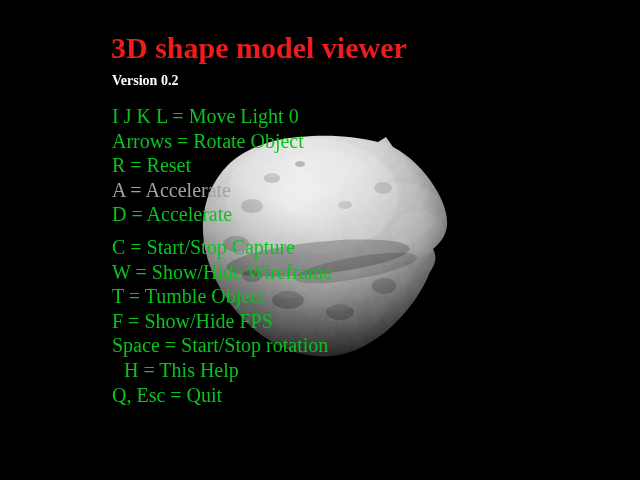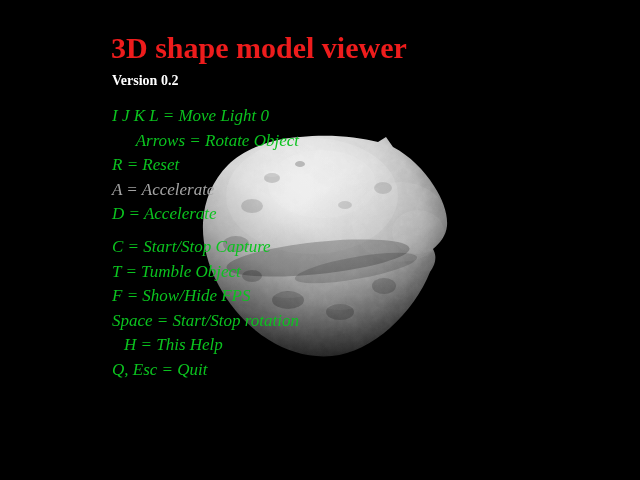--- a/index.html
+++ b/index.html
@@ -62,25 +62,24 @@
 
   #help-list {
     position: absolute;
     left: 112px;
     top: 104px;
     margin: 0;
     padding: 0;
     list-style: none;
   }
   #help-list li {
-    font-size: 17px;
+    font-size: 20px;
     line-height: 24.6px;
     color: #0bc31f;
     white-space: nowrap;
-    font-style: italic;
   }
 </style>
 </head>
 <body>
 
 <div id="app" style="background: rgb(0, 0, 0);">
 
   <div id="model-layer">
     <svg width="640" height="480" viewBox="0 0 640 480">
       <defs>
@@ -202,25 +201,26 @@
   </div>
 
   <div id="overlay">
 
     <div id="app-title" style="color: rgb(238, 28, 28);">3D shape model viewer</div>
 
     <div id="app-version" style="color: rgb(255, 255, 255);">Version 0.2</div>
 
     <ul id="help-list" style="color: rgb(11, 195, 31);">
       <li style="color: rgb(11, 195, 31);">I J K L = Move Light 0</li>
-      <li style="color: rgb(11, 195, 31); text-align: right;">Arrows = Rotate Object</li>
+      <li style="color: rgb(11, 195, 31);">Arrows = Rotate Object</li>
       <li style="color: rgb(11, 195, 31);">R = Reset</li>
       <li style="color: #a3a3a3;">A = Accelerate</li>
       <li style="color: rgb(11, 195, 31);">D = Accelerate</li>
       <li style="color: rgb(11, 195, 31); margin-top: 8px;">C = Start/Stop Capture</li>
+      <li style="color: rgb(11, 195, 31);">W = Show/Hide Wireframe</li>
       <li style="color: rgb(11, 195, 31);">T = Tumble Object</li>
       <li style="color: rgb(11, 195, 31);">F = Show/Hide FPS</li>
       <li style="color: rgb(11, 195, 31);">Space = Start/Stop rotation</li>
       <li style="color: rgb(11, 195, 31); margin-left: 12px;">H = This Help</li>
       <li style="color: rgb(11, 195, 31);">Q, Esc = Quit</li>
     </ul>
 
   </div>
 </div>
 

